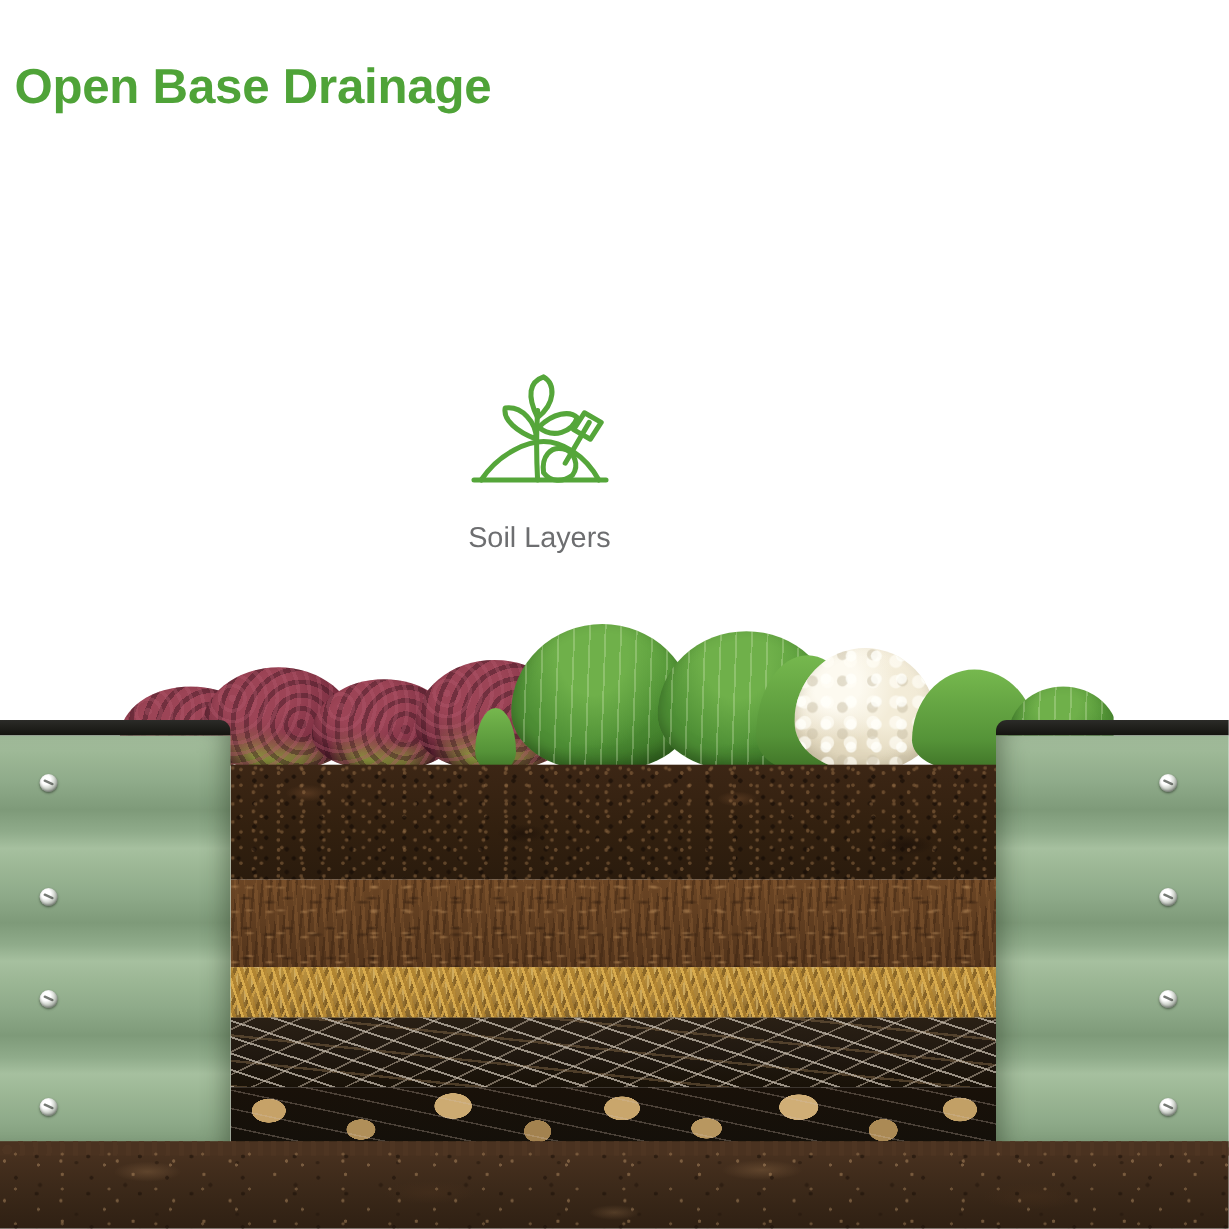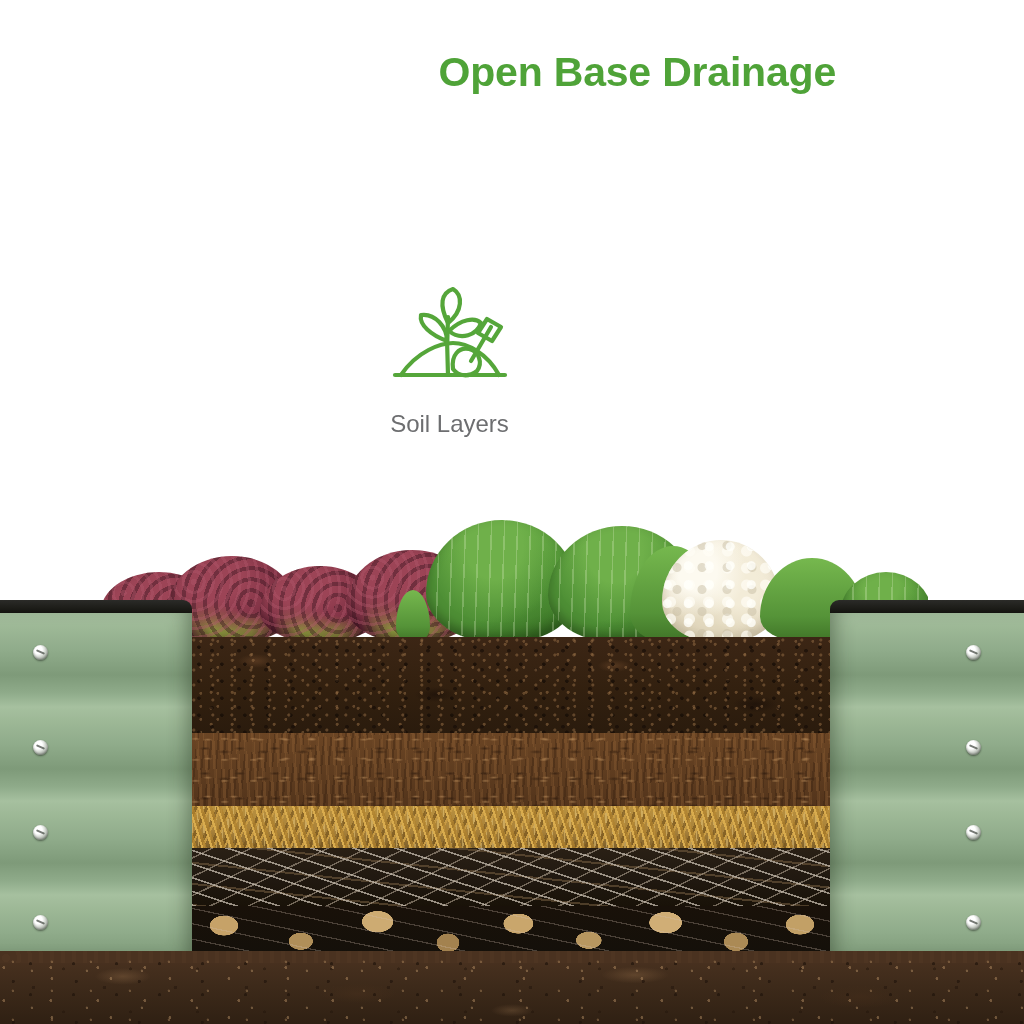--- a/index.html
+++ b/index.html
@@ -5,34 +5,34 @@
   * { margin:0; padding:0; box-sizing:border-box; }
   html,body { width:1024px; height:1024px; }
   body {
     font-family:"Liberation Sans", sans-serif;
     background:#ffffff;
     position:relative;
     overflow:hidden;
   }
 
   
-  #header { position:absolute; top:0; left:0; width:836px; height:230px; text-align:right; }
+  #header { position:absolute; top:0; left:12px; width:836px; height:230px; text-align:left; }
   #title {
     font-size:41px; font-weight:bold; color:#4FA338;
     letter-spacing:-0.2px; line-height:1; padding-top:52px;
   }
   #subtitle {
     font-size:25px; color:#828282; line-height:1.33;
     padding-top:27px; width:860px; margin:0 auto; font-weight:400;
   }
 
   
   #features {
     position:absolute; top:255px; left:0; width:899px; height:210px;
-    display:flex; justify-content:center; align-items:center;
+    display:flex; justify-content:center; align-items:flex-end;
   }
   .feature { width:265px; text-align:center; }
   .feature-icon { height:110px; display:flex; align-items:center; justify-content:center; }
   .feature-label {
     font-size:24px; color:#6D6E70; line-height:1.28; margin-top:18px;
     padding:0 40px; font-weight:400;
   }
 
   
   #scene { position:absolute; left:0; top:497px; width:1024px; height:527px; overflow:hidden; }

